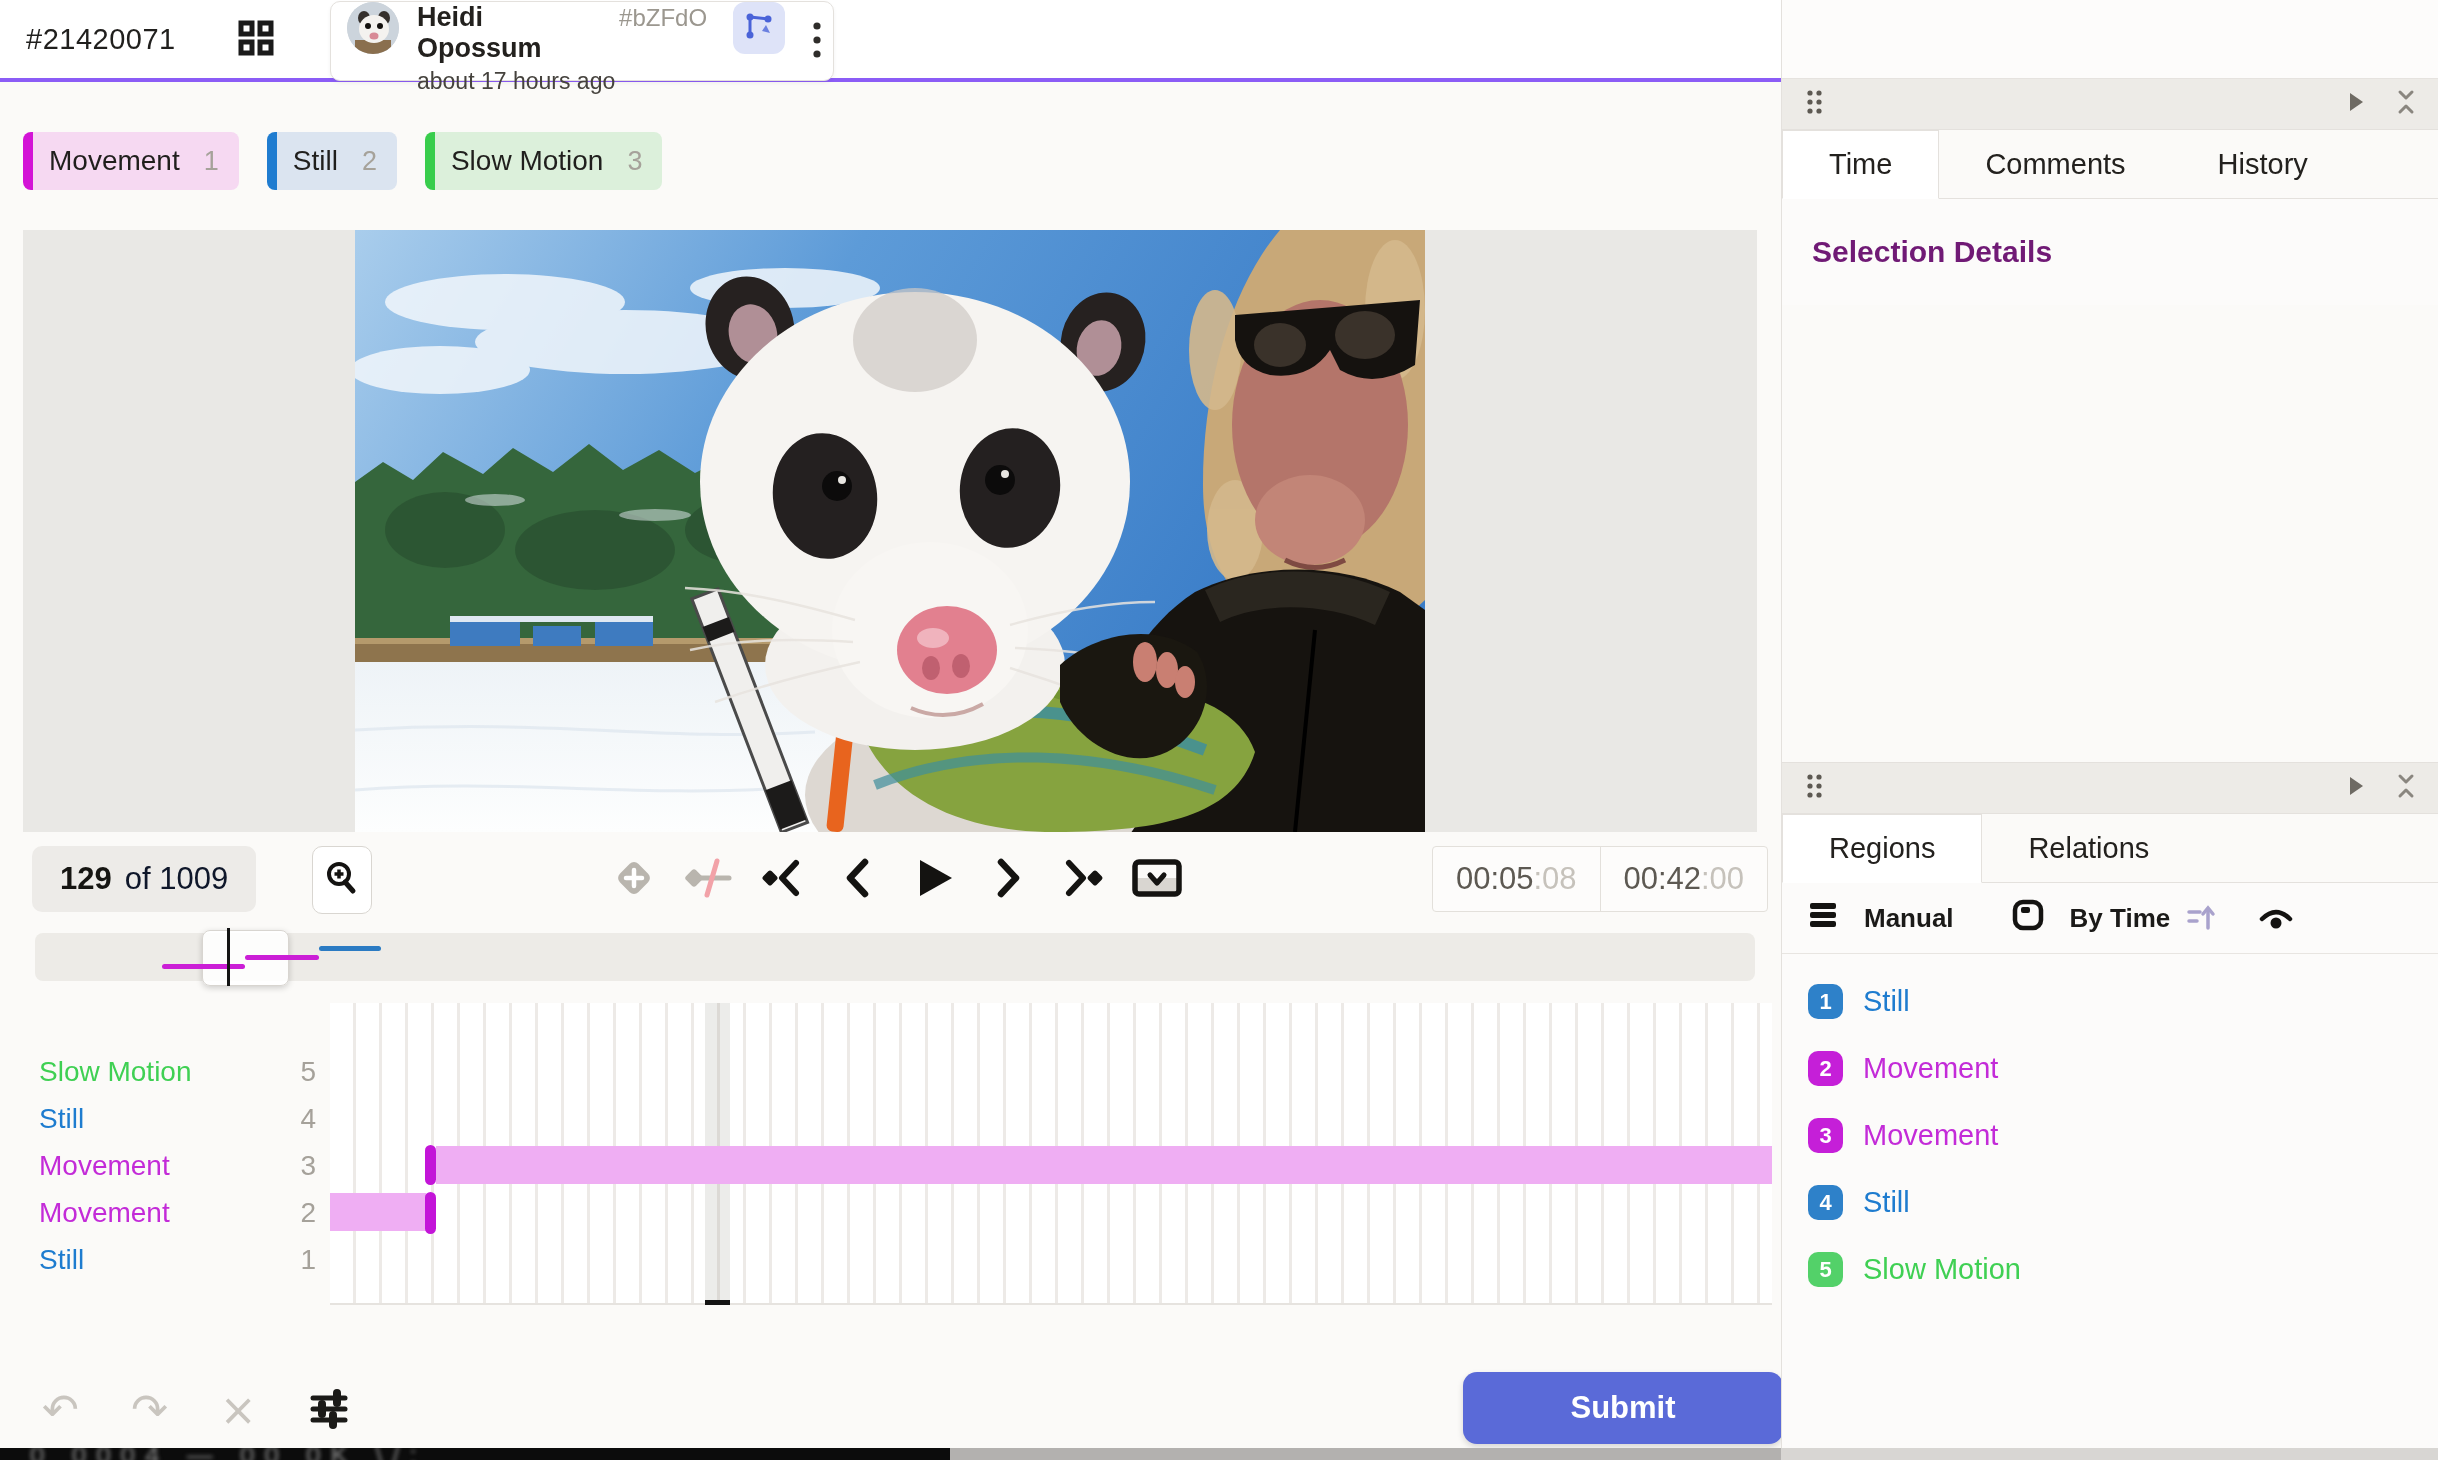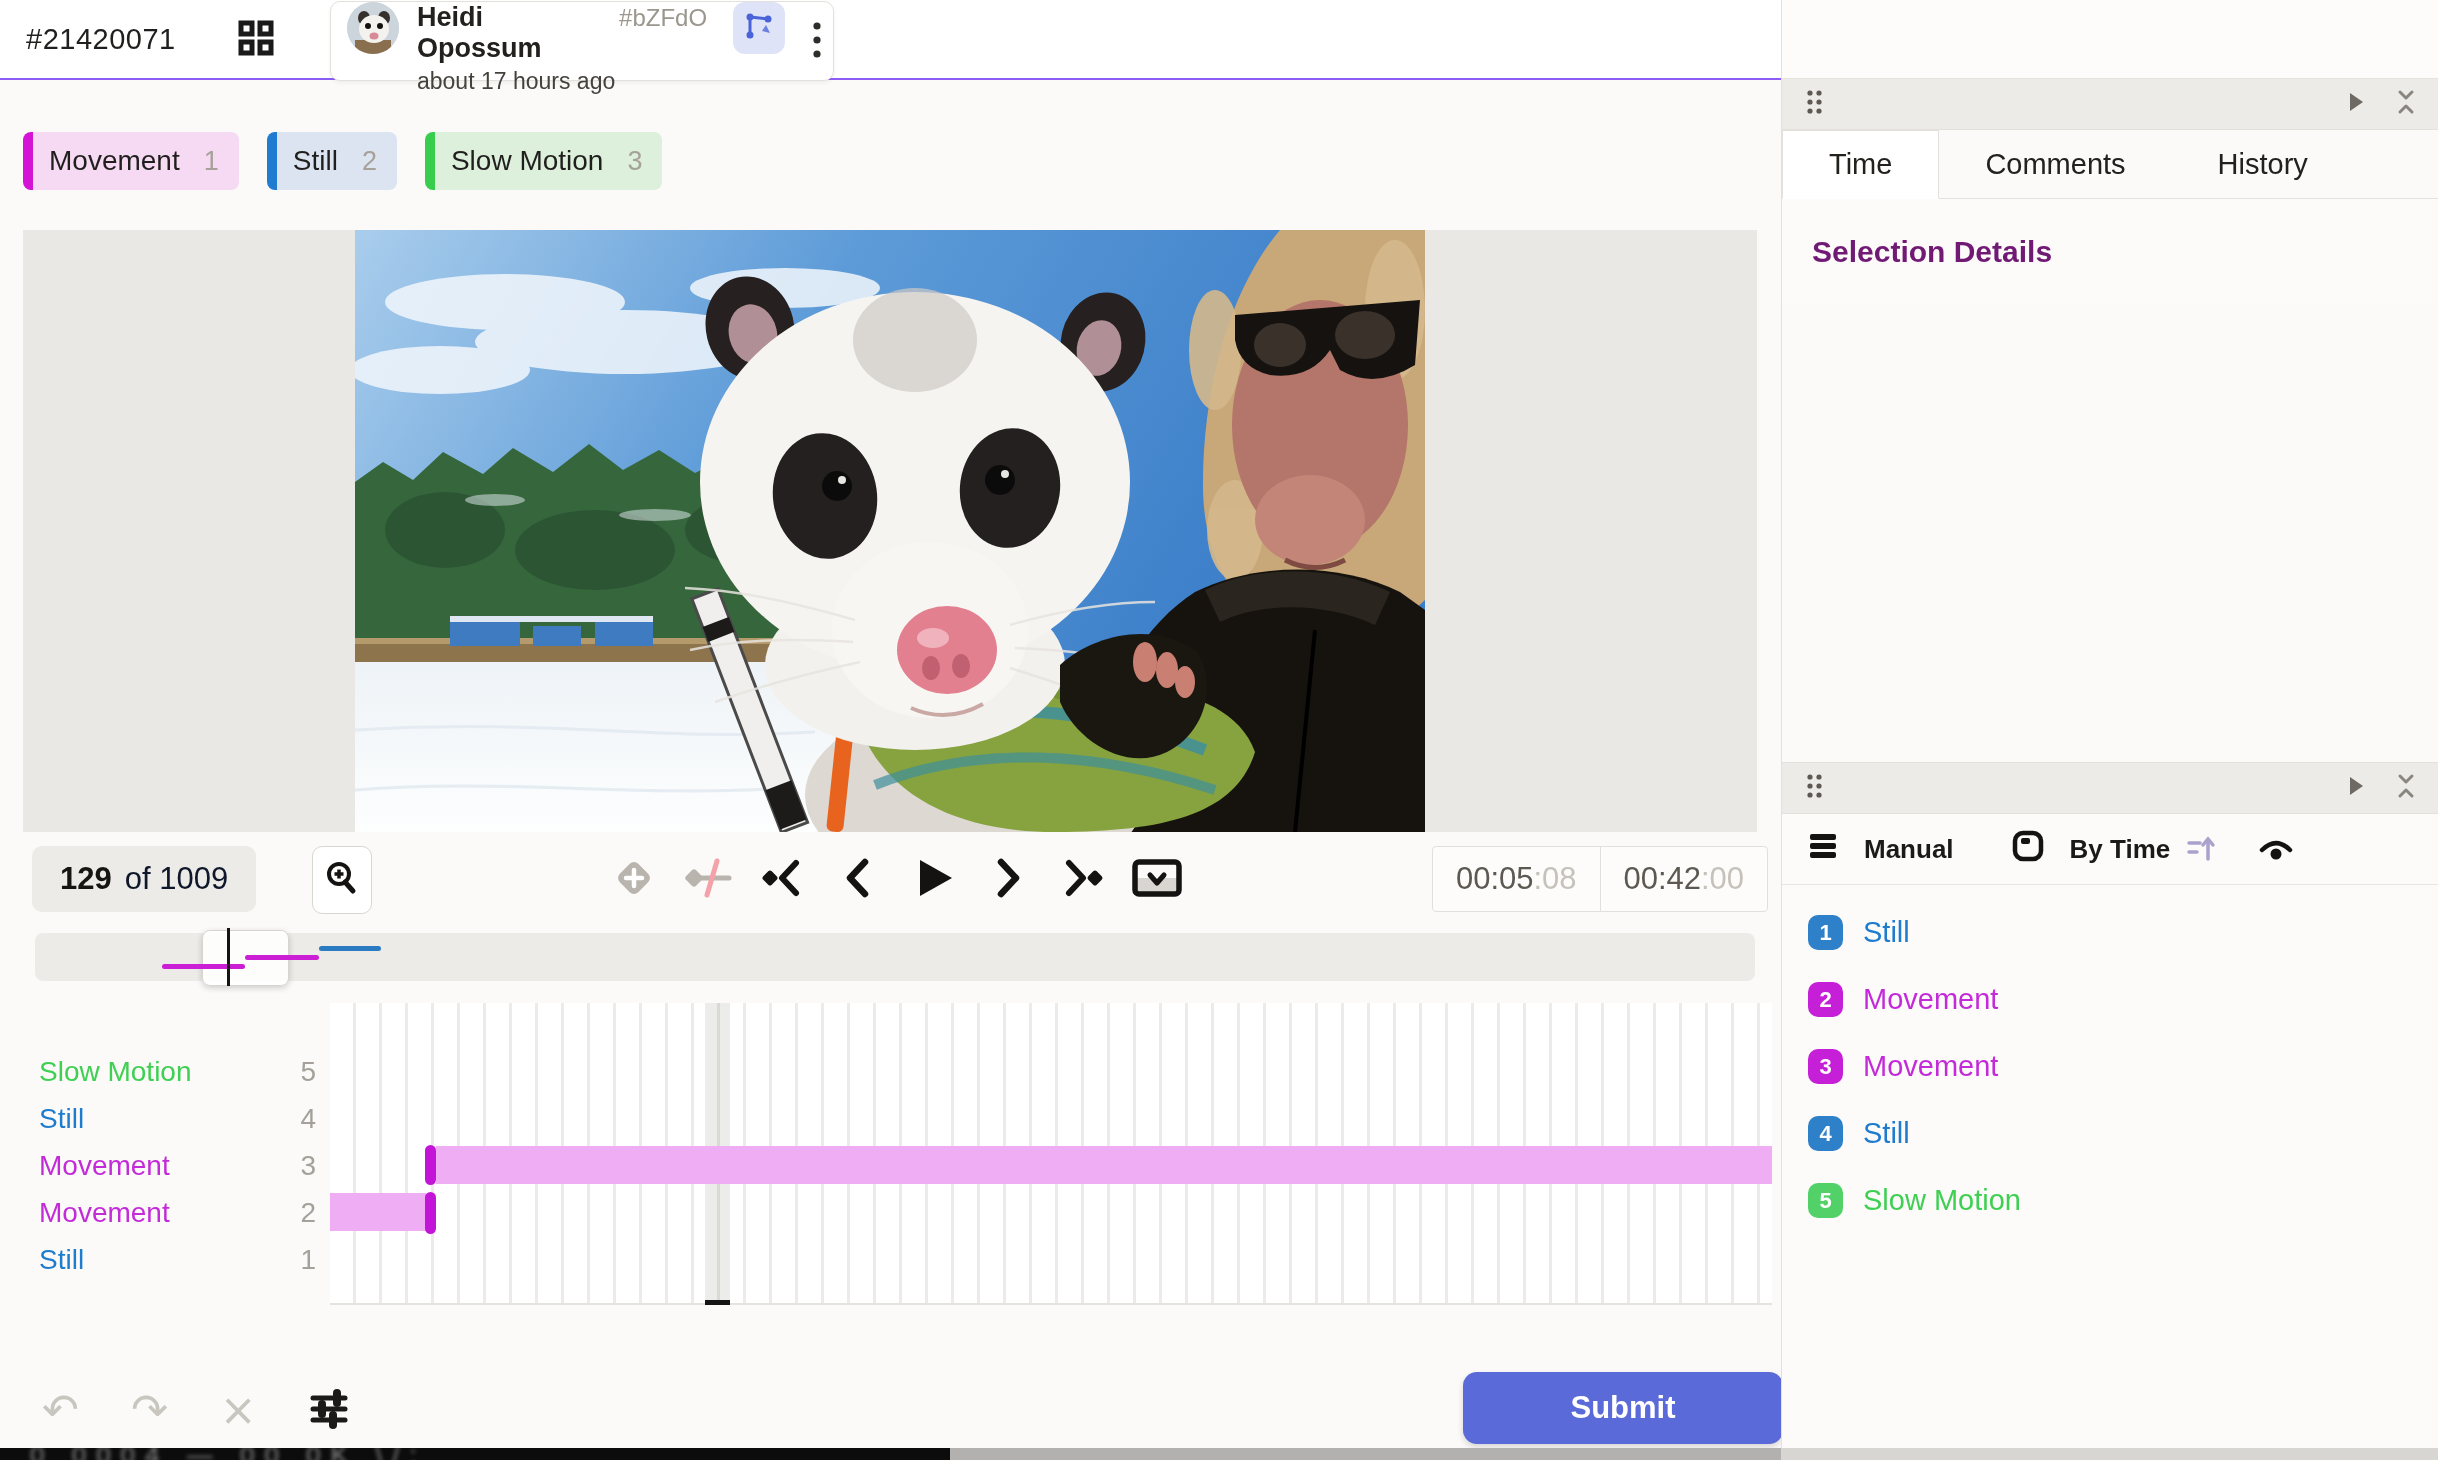--- a/index.html
+++ b/index.html
@@ -1,20 +1,20 @@
 <!DOCTYPE html>
 <html><head>
 <meta charset="utf-8">
 <style>
   html,body{margin:0;padding:0;background:#ddd;}
   .app{position:relative;width:2438px;height:1460px;background:#fbfaf8;overflow:hidden;
        font-family:"Liberation Sans",sans-serif;color:#201f1d;}
   
   .topbar{position:absolute;left:0;top:0;width:1781px;height:78px;background:#fff;
-          border-bottom:2px solid #8b5cf6;display:flex;align-items:center;}
+          border-bottom:4px solid #8b5cf6;display:flex;align-items:center;}
   .task-id{margin-left:26px;font-size:29px;letter-spacing:.5px;}
   .icon-btn{display:flex;align-items:center;justify-content:center;cursor:pointer;background:none;border:none;padding:0;}
   .grid-btn{margin-left:62px;}
   .plus-btn{margin-left:62px;}
   .user-card{position:absolute;left:330px;top:1px;width:502px;height:78px;background:#fff;
              border:1px solid #e4e1dd;border-radius:10px;display:flex;
              box-shadow:0 2px 4px rgba(0,0,0,.05);}
   .avatar{width:52px;height:52px;border-radius:50%;overflow:hidden;margin-left:16px;flex:0 0 auto;background:#ccd3da;}
   .user-meta{margin-left:18px;line-height:1.15;}
   .user-line1{display:flex;align-items:baseline;}
@@ -566,20 +566,24 @@
           <span>
             <svg width="22" height="26" viewBox="0 0 22 26">
                 <g fill="none" stroke="#8a867f" stroke-width="3" stroke-linecap="round" stroke-linejoin="round">
               <path d="M5 3 L11 9 L17 3"></path>
                   <path d="M5 23 L11 17 L17 23"></path>
                 </g>
               </svg>
           </span>
         </div>
       </div>
+      <div class="tabs">
+        <div class="tab tab-active">Regions</div>
+        <div class="tab">Relations</div>
+      </div>
       <div class="toolbar">
         <div class="mode">
           <span>
             <svg width="30" height="30" viewBox="0 0 30 30">
                 <g fill="#141311">
               <rect x="2" y="3" width="26" height="6" rx="2"></rect>
                   <rect x="2" y="12" width="26" height="6" rx="2"></rect>
               <rect x="2" y="21" width="26" height="6" rx="2"></rect>
                 </g>
               </svg>

